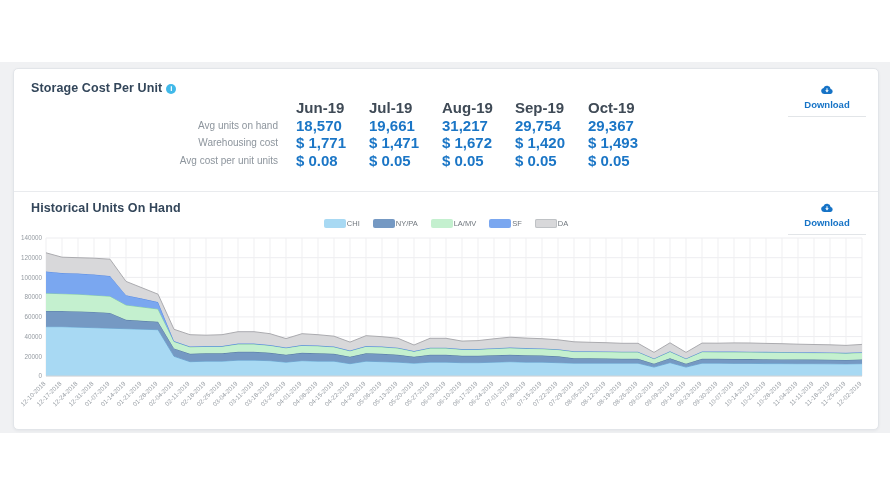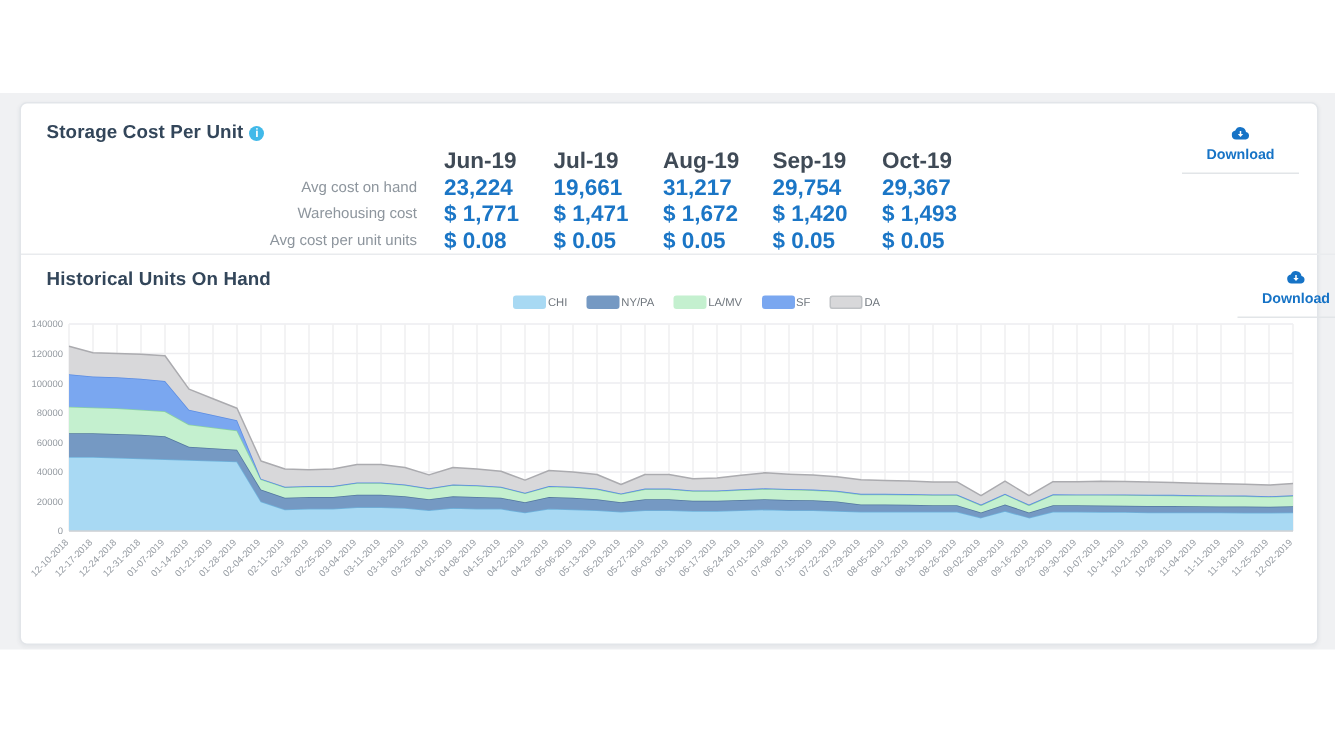--- a/index.html
+++ b/index.html
@@ -8,23 +8,23 @@
     background:#ffffff;
     font-family:"Liberation Sans", sans-serif;
     -webkit-font-smoothing:antialiased;
   }
   .gray-band{position:absolute;left:0;top:62px;width:890px;height:371px;background:#f0f1f3;}
   .card{
     position:absolute;left:13px;top:68px;width:864px;height:360px;
     background:#ffffff;border:1px solid #e2e5e9;border-radius:5px;
     box-shadow:0 1px 3px rgba(40,50,60,0.06);
   }
-  .section{position:relative;padding-left:37px;}
+  .section{position:relative;}
   .section-storage{height:110px;}
-  .section-history{position:absolute;left:0;top:100px;width:100%;height:250px;border-top:1px solid #e9ebee;}
+  .section-history{position:absolute;left:0;top:122px;width:100%;height:250px;border-top:1px solid #e9ebee;}
   .section-title{
     position:absolute;left:17px;top:12px;
     font-size:12.5px;font-weight:bold;color:#33465a;letter-spacing:.1px;white-space:nowrap;
   }
   .section-history .section-title{top:9px;}
   .info-icon{
     display:inline-block;width:10px;height:10px;margin-left:4px;vertical-align:1px;
     background:#41b9e9;color:#fff;border-radius:50%;
     font-size:8px;line-height:10px;text-align:center;font-weight:bold;font-style:normal;
   }
@@ -80,22 +80,22 @@
       <div class="trow thead">
           <div class="tlabel"></div>
           <div class="tcell">Jun-19</div>
           <div class="tcell">Jul-19</div>
           <div class="tcell">Aug-19</div>
           <div class="tcell">Sep-19</div>
           <div class="tcell">Oct-19</div>
         </div>
       <div>
           <div class="trow">
-            <div class="tlabel">Avg cost on hand</div>
-            <div class="tcell">23,224</div>
+            <div class="tlabel">Avg units on hand</div>
+            <div class="tcell">18,570</div>
             <div class="tcell">19,661</div>
             <div class="tcell">31,217</div>
             <div class="tcell">29,754</div>
             <div class="tcell">29,367</div>
           </div>
           <div class="trow">
             <div class="tlabel">Warehousing cost</div>
             <div class="tcell">$ 1,771</div>
             <div class="tcell">$ 1,471</div>
             <div class="tcell">$ 1,672</div>

